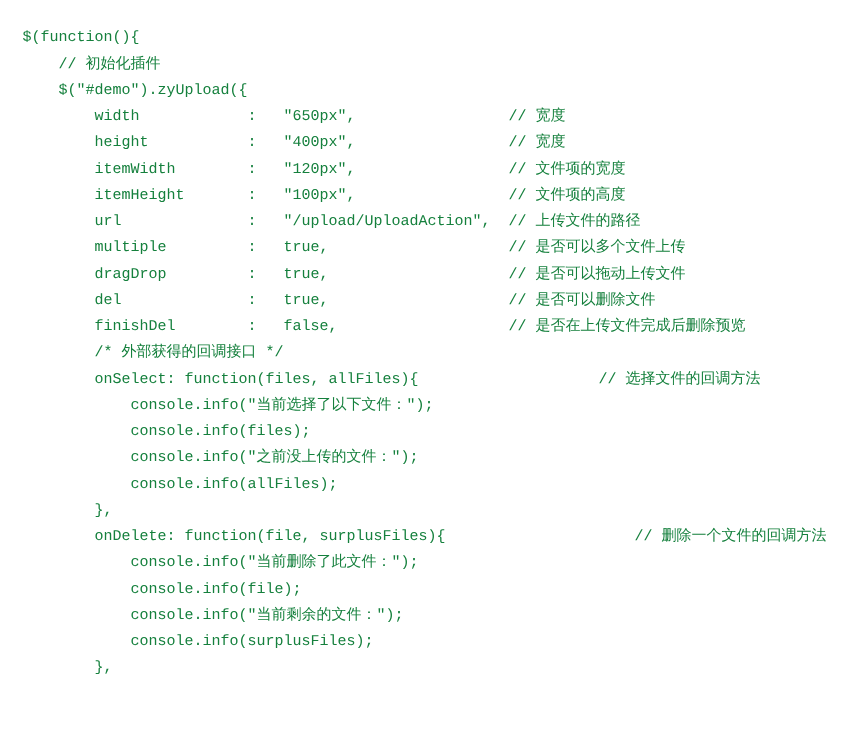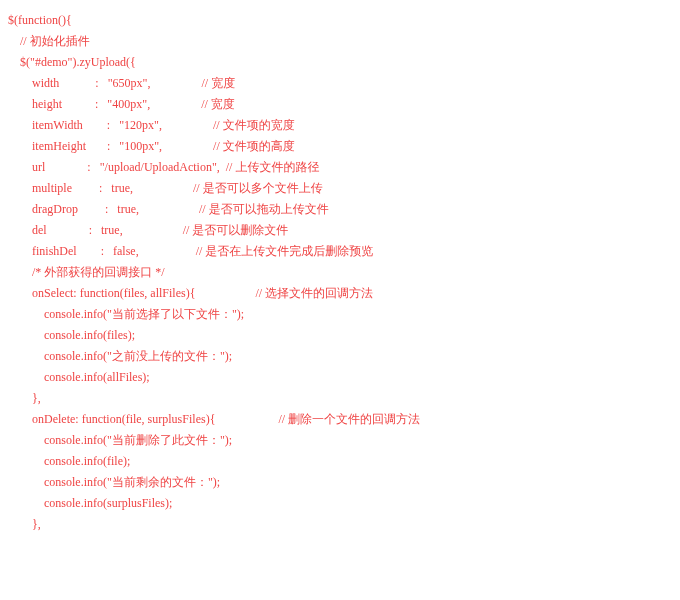--- a/index.html
+++ b/index.html
@@ -4,27 +4,27 @@
 <style>
   html, body {
     margin: 0;
     padding: 0;
     width: 680px;
     height: 600px;
     background: #ffffff;
     overflow: hidden;
   }
   pre.code {
-    margin: 4px;
+    margin: 14px;
     padding: 6px 4px 8px 4px;
-    font-family: Liberation Serif, serif;
+    font-family: Liberation Mono, monospace;
     font-size: 12px;
     line-height: 21px;
     white-space: pre;
-    color: #ef4444;
+    color: #15803d;
   }
 </style>
 </head>
 <body>
 
 <pre class="code">$(function(){
     // 初始化插件
     $("#demo").zyUpload({
         width            :   "650px",                 // 宽度
         height           :   "400px",                 // 宽度

